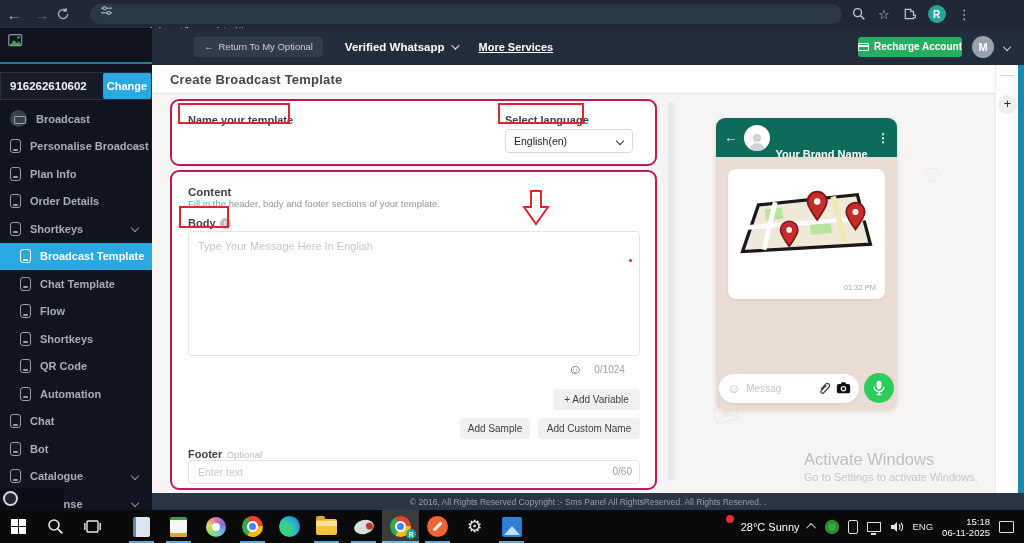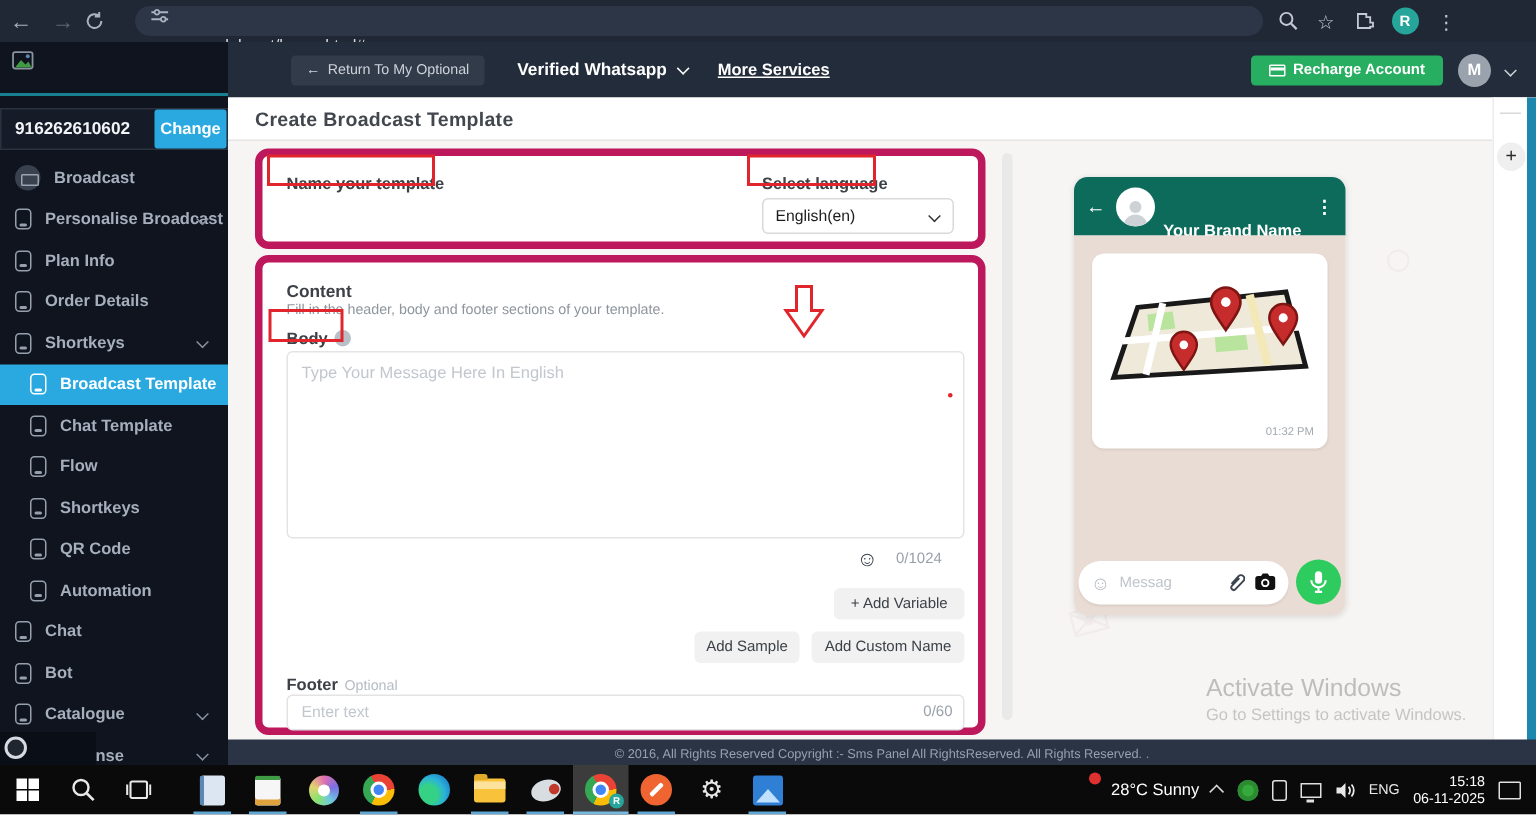--- a/index.html
+++ b/index.html
@@ -39,32 +39,32 @@
   .gauge-box { left:0; top:488px; width:64px; height:22px; background:#0a0e16; z-index:5; }
   .gauge-icon { left:3px; top:491px; width:15px; height:15px; border-radius:50%; border:2px solid #d7dade; background:#20262f; z-index:6; }
 
   
   .topbar { left:152px; top:28px; width:872px; height:37px; background:#222c3a; display:flex; align-items:center; }
   .return-btn { margin-left:42px; height:20px; background:#323b4a; border:none; border-radius:3px; color:#ccd2da; font-size:9.5px; padding:0 10px; display:flex; align-items:center; gap:5px; cursor:pointer; font-family:inherit; }
   .vw-label { margin-left:22px; color:#fff; font-size:11.5px; font-weight:bold; display:flex; align-items:center; gap:6px; cursor:pointer; }
   .vw-label .chev { position:static; border-color:#fff; transform:rotate(45deg) translateY(-2px); }
   .ms-label { margin-left:22px; color:#fff; font-size:11px; font-weight:bold; text-decoration:underline; cursor:pointer; }
   .topbar-right { margin-left:auto; display:flex; align-items:center; gap:10px; padding-right:14px; }
-  .recharge-btn { height:20px; background:#27ae60; border:none; border-radius:3px; color:#fff; font-size:10px; font-weight:bold; padding:0 12px; display:flex; align-items:center; gap:5px; cursor:pointer; font-family:inherit; }
+  .recharge-btn { height:20px; background:#27ae60; border:none; border-radius:3px; color:#fff; font-size:10px; font-weight:bold; padding:0 0; display:flex; align-items:center; gap:5px; cursor:pointer; font-family:inherit; }
   .card-glyph { width:11px; height:8px; border:1.2px solid #fff; border-radius:1px; position:relative; }
   .card-glyph::after { content:""; position:absolute; left:0; right:0; top:1.5px; height:1.5px; background:#fff; }
   .avatar-m { width:22px; height:22px; border-radius:50%; background:#9aa3ad; color:#fff; font-size:11px; font-weight:bold; display:flex; align-items:center; justify-content:center; cursor:pointer; }
 
   
   .titlebar { left:152px; top:65px; width:872px; height:29px; background:#fff; border-bottom:1px solid #e4e4e4; display:flex; align-items:center; }
   .page-title { margin-left:18px; font-size:13px; font-weight:bold; color:#42474d; letter-spacing:.2px; }
 
   
   .content { left:152px; top:94px; width:872px; height:399px; background:#f7f5f4; overflow:hidden; }
-  .card { position:absolute; background:#fff; border:5px solid #be185d; border-radius:9px; }
+  .card { position:absolute; background:#fff; border:2px solid #be185d; border-radius:9px; }
   .card1 { left:18px; top:5px; width:487px; height:67px; }
   .card2 { left:18px; top:76px; width:487px; height:320px; }
   .fld-label { font-size:11px; font-weight:bold; color:#3c4147; }
   .input-wrap { position:relative; }
   .input-wrap input { width:100%; height:24px; border:1px solid #e3e3e3; border-radius:4px; font-size:10.5px; padding:0 44px 0 9px; color:#333; font-family:inherit; outline:none; }
   .input-wrap input::placeholder { color:#c2c7ce; }
   .counter { position:absolute; right:8px; top:6px; font-size:10px; color:#9aa0a8; }
   .select-box { width:128px; height:24px; border:1px solid #d9d9d9; border-radius:4px; display:flex; align-items:center; font-size:10.5px; color:#1c1c1c; padding:0 8px; position:relative; cursor:pointer; background:#fff; }
   .select-box .chev { right:9px; top:8px; border-color:#333; }
   .subtitle { font-size:9.5px; color:#8e959d; }

